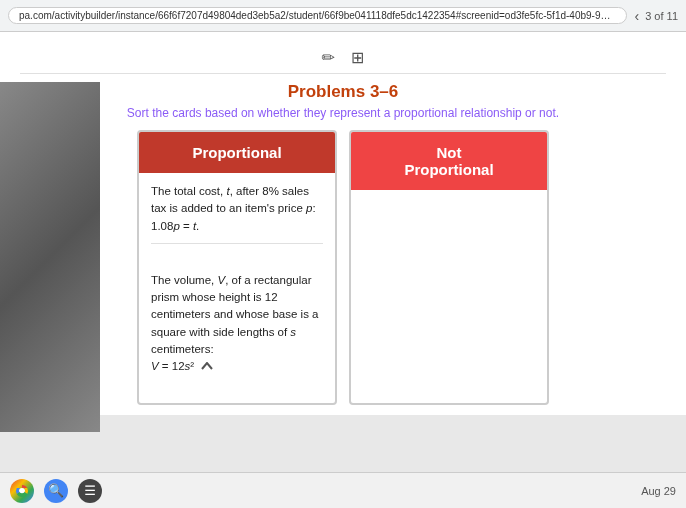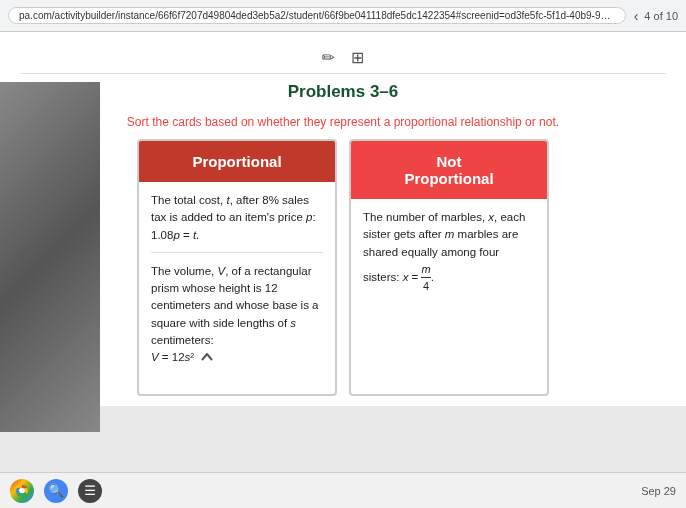--- a/index.html
+++ b/index.html
@@ -69,26 +69,26 @@
     }
 
     
     .page-header {
       text-align: center;
       margin-bottom: 6px;
     }
     .page-title {
       font-size: 17px;
       font-weight: bold;
-      color: #14532d;
-      margin-bottom: 13px;
+      color: #c2410c;
+      margin-bottom: 4px;
     }
     .page-subtitle {
       font-size: 12px;
-      color: #ef4444;
+      color: #8b5cf6;
       margin-bottom: 10px;
     }
 
     
     .cards-container {
       display: flex;
       gap: 12px;
       justify-content: center;
       padding: 0 30px;
     }
@@ -117,21 +117,21 @@
     }
 
     .card-body {
       padding: 10px 12px;
       font-size: 11.5px;
       color: #222;
       line-height: 1.5;
     }
 
     .card-item {
-      margin-bottom: 10px;
+      margin-bottom: 28px;
       padding-bottom: 8px;
       border-bottom: 1px solid #e0e0e0;
     }
     .card-item:last-child {
       border-bottom: none;
       margin-bottom: 9px;
     }
 
     
     .left-panel {
@@ -192,21 +192,21 @@
     .fraction .num { display: block; border-bottom: 1px solid #333; }
     .fraction .den { display: block; }
   </style>
 </head>
 <body>
 
 <div class="browser-bar">
   <div class="url-bar">pa.com/activitybuilder/instance/66f6f7207d49804ded3eb5a2/student/66f9be041118dfe5dc1422354#screenid=od3fe5fc-5f1d-40b9-94f9-c503ee67...</div>
   <div class="nav-controls">
     <span style="font-size:14px; cursor:pointer;">‹</span>
-    <span>4 of 10</span>
+    <span>3 of 11</span>
   </div>
 </div>
 
 <div class="main-content">
 
   <div class="left-panel">
     <div class="left-panel-inner"></div>
   </div>
 
   <div class="toolbar-row">
@@ -240,23 +240,20 @@
           </span>
         </div>
       </div>
     </div>
 
     <div class="card">
       <div class="card-header not-proportional">
         Not<br>Proportional
       </div>
       <div class="card-body">
-        <div class="card-item">
-          The number of marbles, <i>x</i>, each sister gets after <i>m</i> marbles are shared equally among four sisters: <i>x</i> =&nbsp;<span class="fraction"><span class="num"><i>m</i></span><span class="den">4</span></span>.
-        </div>
       </div>
     </div>
 
   </div>
 
 </div>
 
 <div class="taskbar">
   <div class="taskbar-icons">
     <div class="taskbar-icon chrome">
@@ -264,14 +261,14 @@
         <circle cx="8" cy="8" r="3" fill="white"></circle>
         <path d="M8 2 A6 6 0 0 1 13.2 5 L10 5 A3 3 0 0 0 8 5Z" fill="#ea4335"></path>
         <path d="M13.2 5 A6 6 0 0 1 13.2 11 L10.5 9 A3 3 0 0 0 10 5Z" fill="#fbbc04"></path>
         <path d="M13.2 11 A6 6 0 0 1 2.8 11 L5.5 9 A3 3 0 0 0 10.5 9Z" fill="#34a853"></path>
         <path d="M2.8 11 A6 6 0 0 1 2.8 5 L6 5 A3 3 0 0 0 5.5 9Z" fill="#4285f4"></path>
       </svg>
     </div>
     <div class="taskbar-icon search" style="font-size:13px;">🔍</div>
     <div class="taskbar-icon apps" style="font-size:13px; background:#444;">☰</div>
   </div>
-  <div>Sep 29</div>
+  <div>Aug 29</div>
 </div>
 
 </body></html>

